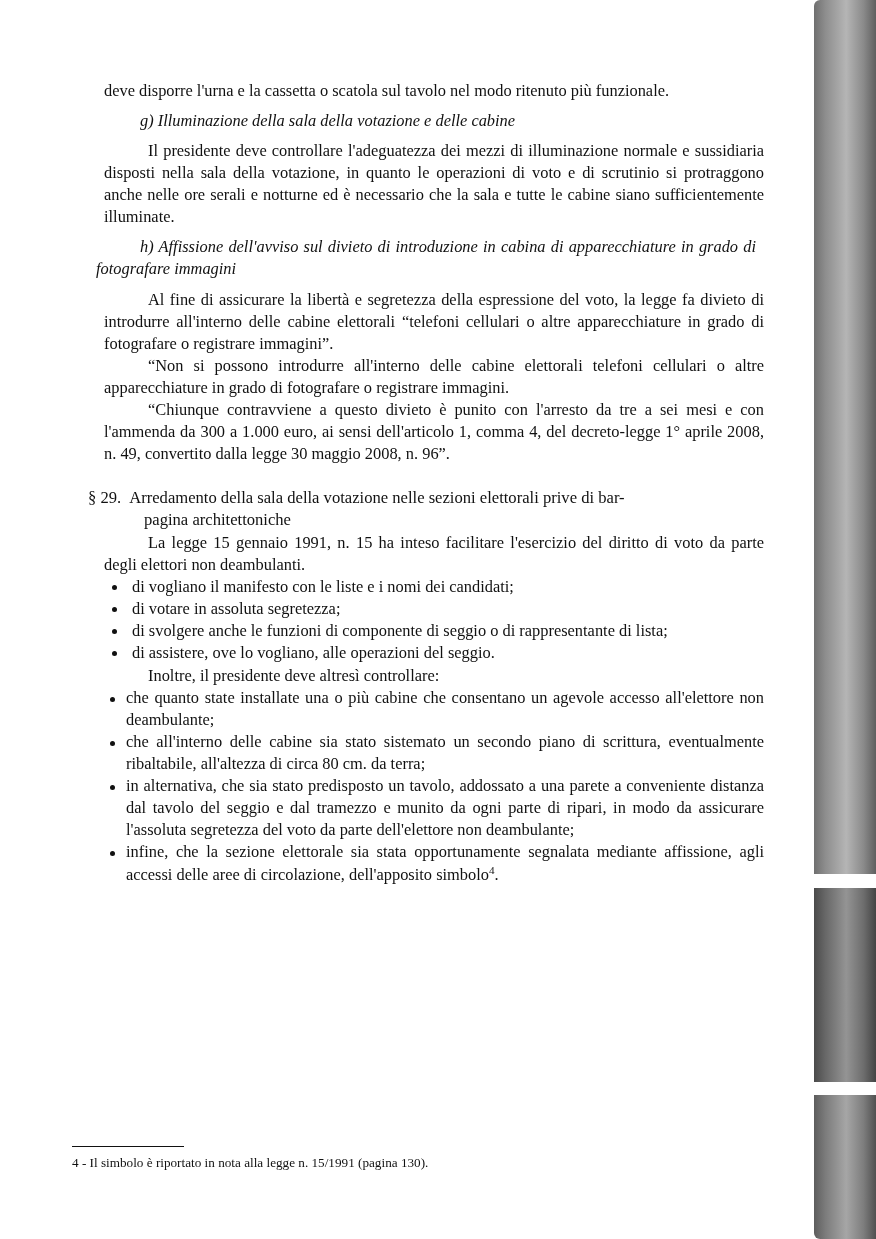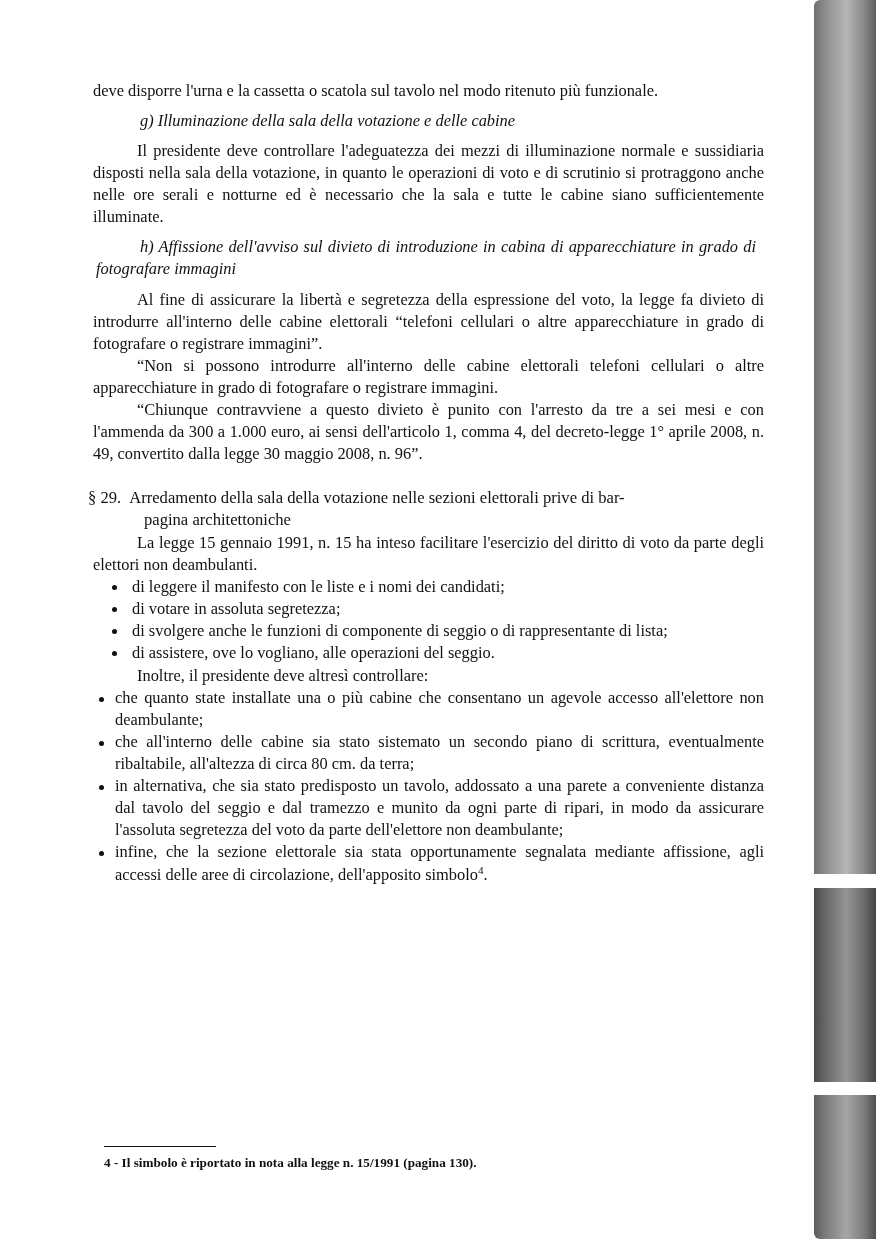--- a/index.html
+++ b/index.html
@@ -59,21 +59,21 @@
   #notch-2 { top: 1082px; }
 
   
   #content {
     position: absolute;
     left: 88px;
     top: 80px;
     width: 676px;
   }
   p {
-    margin: 0 0 0 5px;
+    margin: 0 0 0 16px;
     font-size: 16.4px;
     line-height: 1.345;
     text-align: justify;
     text-justify: inter-word;
   }
   p.ind { text-indent: 44px; }
   p.noind { text-indent: 0; }
 
   .sub-head {
     font-size: 16.4px;
@@ -128,24 +128,23 @@
     top: 10px;
     width: 5px;
     height: 5px;
     background: #111111;
     border-radius: 50%;
   }
 
   
   #footnote-area {
     position: absolute;
-    left: 104px;
+    left: 72px;
     top: 1146px;
     width: 676px;
-    font-weight: bold;
   }
   #footnote-rule {
     width: 112px;
     height: 1px;
     background: #111111;
     margin-bottom: 7px;
   }
   #footnote-text {
     font-size: 13.2px;
     line-height: 1.3;
@@ -187,21 +186,21 @@
     <p class="ind">“Chiunque contravviene a questo divieto è punito con l'arresto da tre a sei mesi e con l'ammenda da 300 a 1.000 euro, ai sensi dell'articolo 1, comma 4, del decreto-legge 1° aprile 2008, n. 49, convertito dalla legge 30 maggio 2008, n. 96”.</p>
 
     <h2 class="section">
       <span class="num">§ 29.</span><span>Arredamento della sala della votazione nelle sezioni elettorali prive di bar-</span>
       <span class="cont">pagina architettoniche</span>
     </h2>
 
     <p class="ind">La legge 15 gennaio 1991, n. 15 ha inteso facilitare l'esercizio del diritto di voto da parte degli elettori non deambulanti.</p>
 
     <ul class="bullets">
-      <li>di leggere il manifesto con le liste e i nomi dei candidati;</li>
+      <li>di vogliano il manifesto con le liste e i nomi dei candidati;</li>
       <li>di votare in assoluta segretezza;</li>
       <li>di svolgere anche le funzioni di componente di seggio o di rappresentante di lista;</li>
       <li>di assistere, ove lo vogliano, alle operazioni del seggio.</li>
     </ul>
 
     <p class="ind">Inoltre, il presidente deve altresì controllare:</p>
 
     <p class="dashitem">che quanto state installate una o più cabine che consentano un agevole accesso all'elettore non deambulante;</p>
     <p class="dashitem">che all'interno delle cabine sia stato sistemato un secondo piano di scrittura, eventualmente ribaltabile, all'altezza di circa 80 cm. da terra;</p>
     <p class="dashitem">in alternativa, che sia stato predisposto un tavolo, addossato a una parete a conveniente distanza dal tavolo del seggio e dal tramezzo e munito da ogni parte di ripari, in modo da assicurare l'assoluta segretezza del voto da parte dell'elettore non deambulante;</p>

